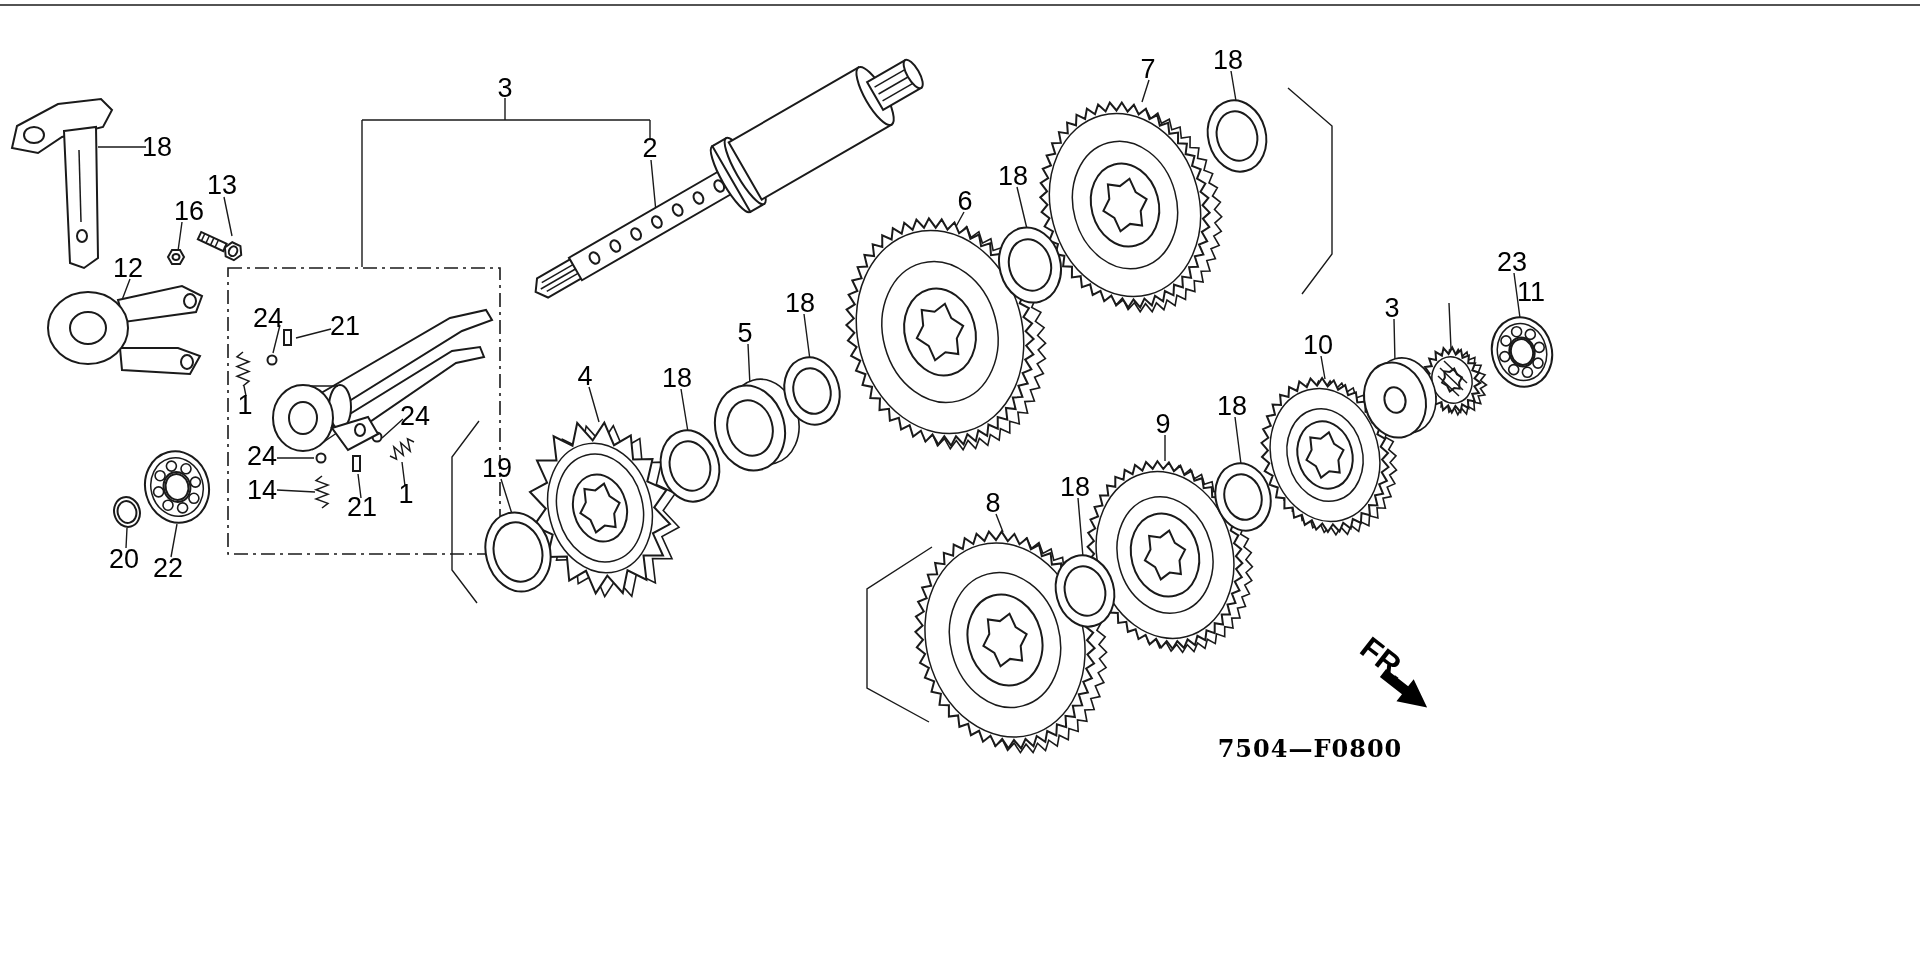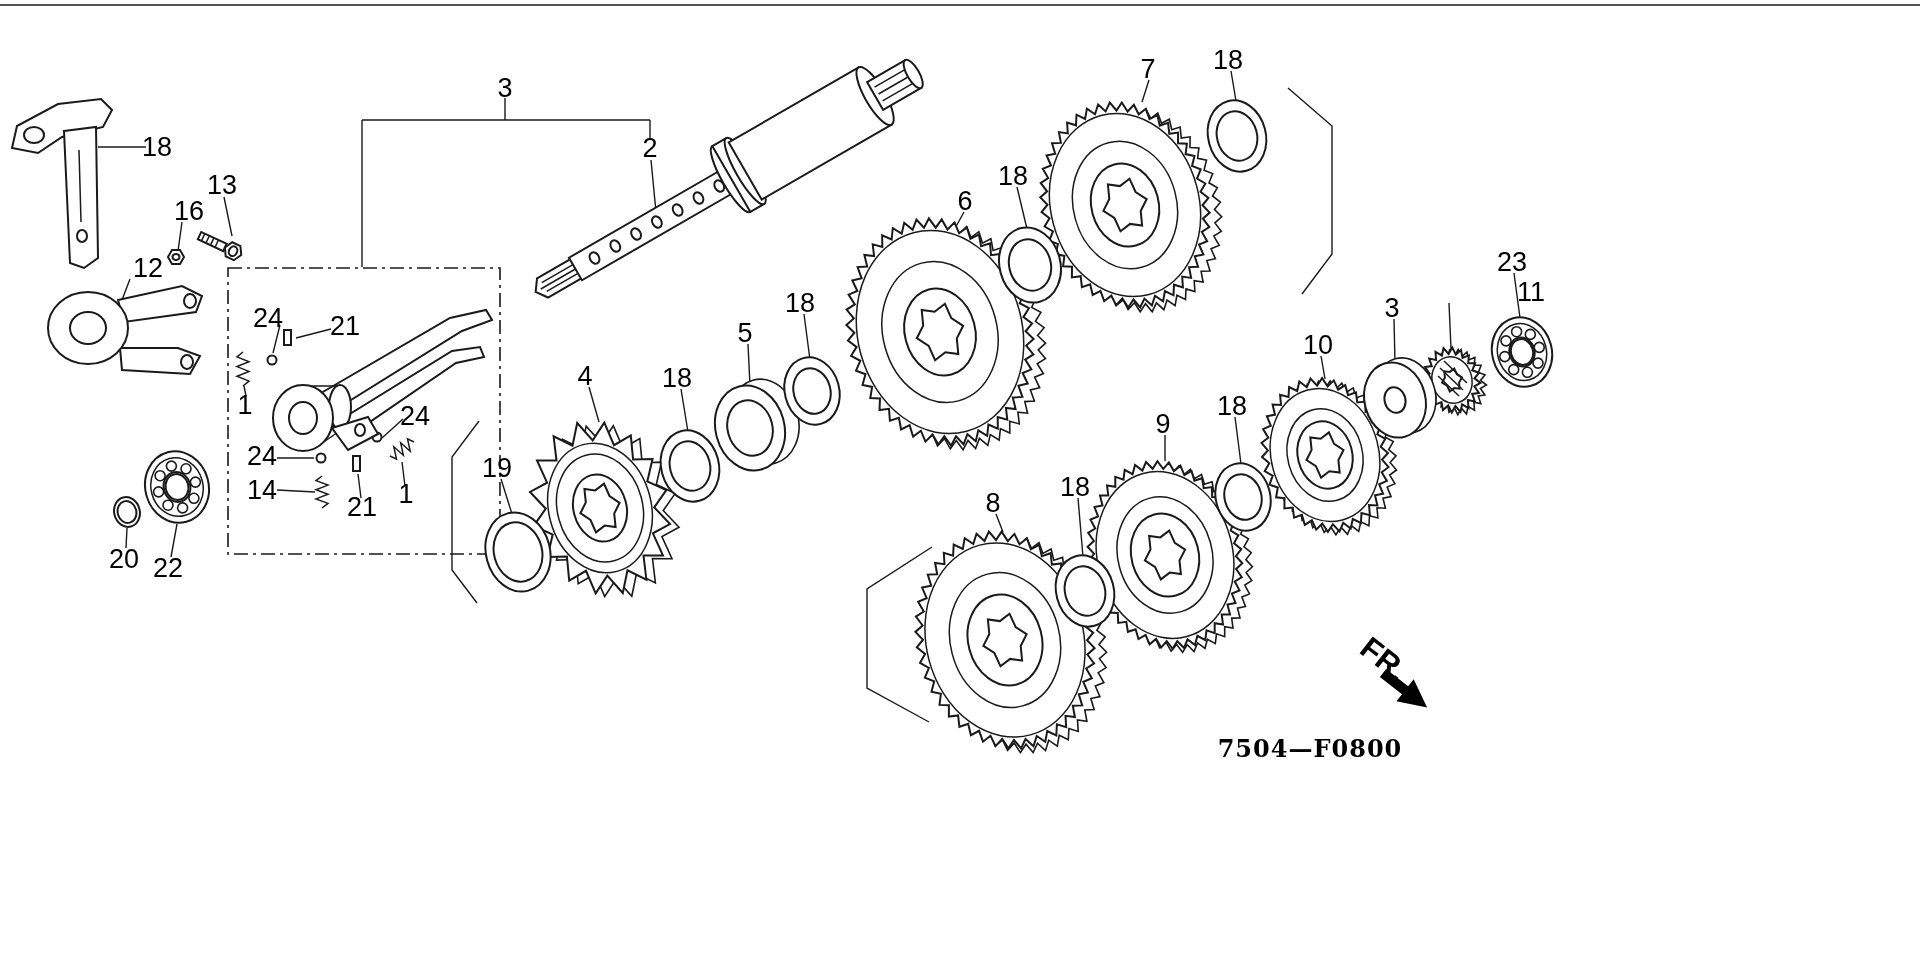--- a/index.html
+++ b/index.html
@@ -267,21 +267,21 @@
       </g>
 
       <text x="1310" y="757" text-anchor="middle" font-size="24" font-weight="bold" font-family="DejaVu Serif, serif" letter-spacing="1" fill="#000">7504—F0800</text>
     </g>
   </svg>
 
   <div id="callout-layer">
       <div class="callout" style="left: 157px; top: 147px;">18</div>
       <div class="callout" style="left: 222px; top: 185px;">13</div>
       <div class="callout" style="left: 181px; top: 211px; margin-left: 8px;">16</div>
-      <div class="callout" style="left: 128px; top: 268px; margin-left: 20px;">12</div>
+      <div class="callout" style="left: 128px; top: 268px;">12</div>
       <div class="callout" style="left: 505px; top: 88px;">3</div>
       <div class="callout" style="left: 650px; top: 148px;">2</div>
       <div class="callout" style="left: 268px; top: 318px;">24</div>
       <div class="callout" style="left: 345px; top: 326px;">21</div>
       <div class="callout" style="left: 245px; top: 405px;">1</div>
       <div class="callout" style="left: 415px; top: 416px;">24</div>
       <div class="callout" style="left: 262px; top: 456px;">24</div>
       <div class="callout" style="left: 262px; top: 490px;">14</div>
       <div class="callout" style="left: 362px; top: 507px;">21</div>
       <div class="callout" style="left: 406px; top: 494px;">1</div>

